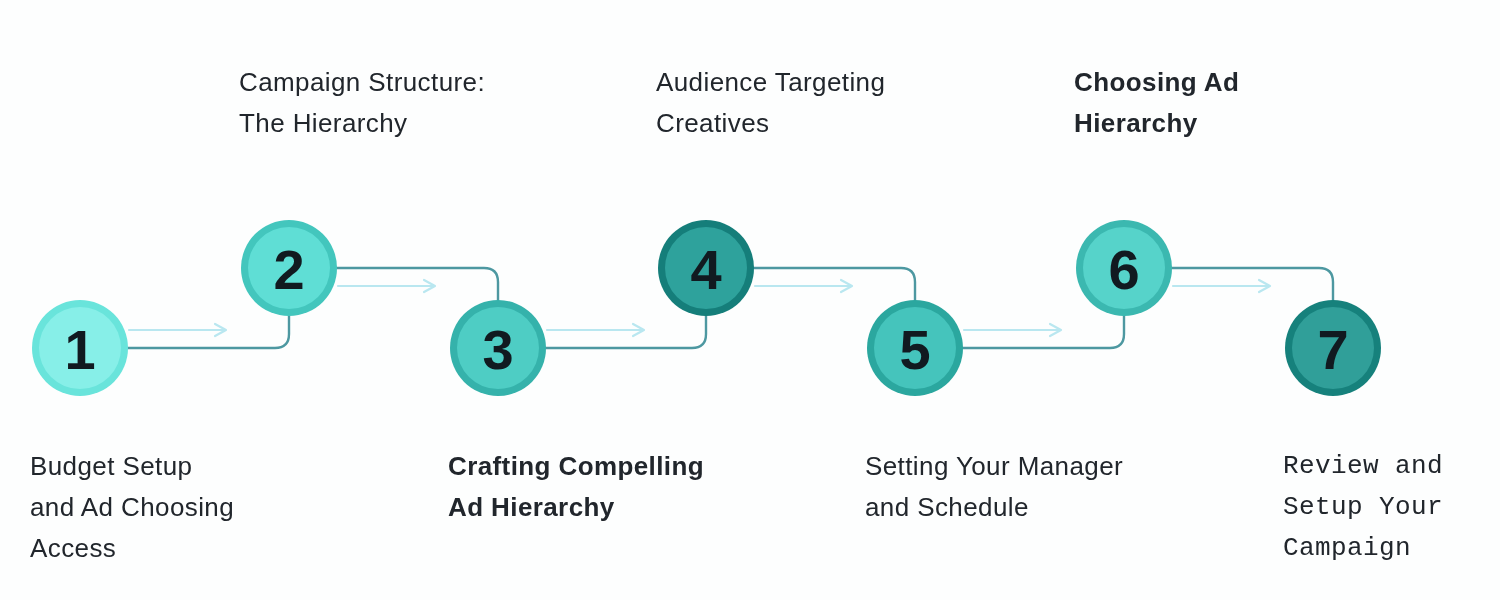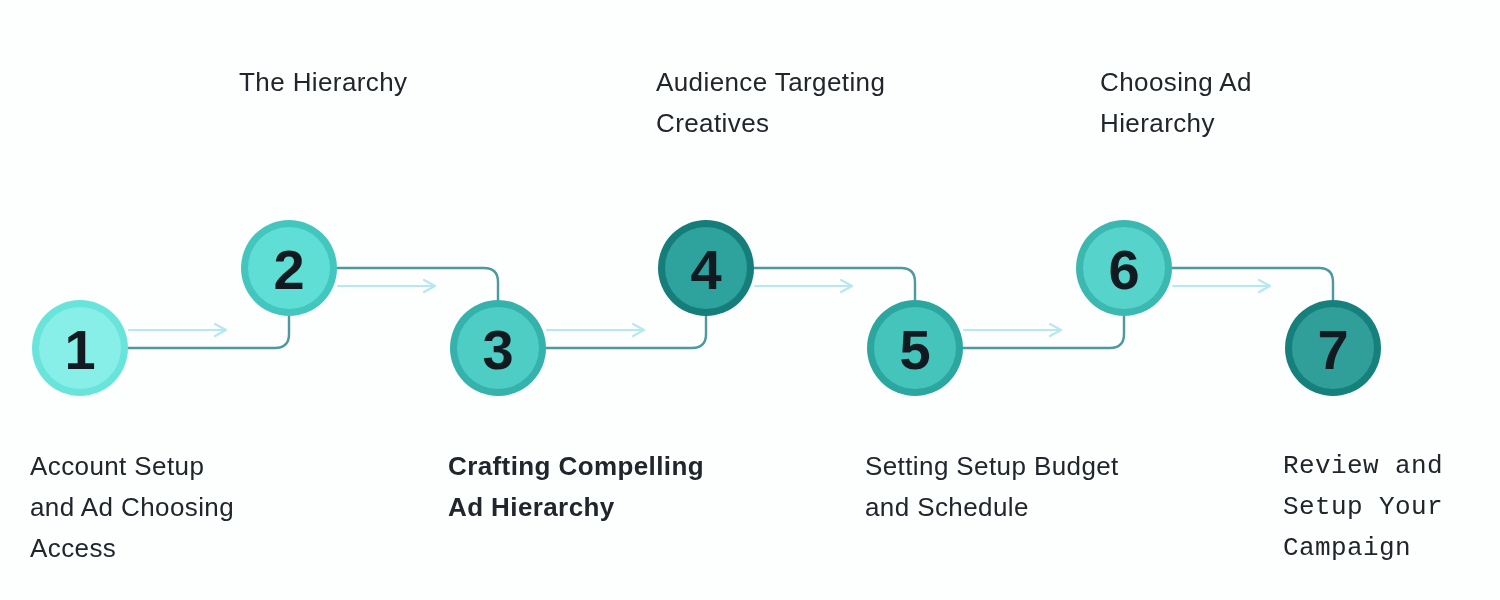--- a/index.html
+++ b/index.html
@@ -77,40 +77,41 @@
       <text x="915" y="349" text-anchor="middle" dominant-baseline="central" font-size="56" fill="#111a20" class="num-text">5</text>
       <circle cx="1124" cy="268" r="48" fill="#3bb8b0"></circle>
       <circle cx="1124" cy="268" r="41" fill="#56d3ca"></circle>
       <text x="1124" y="269" text-anchor="middle" dominant-baseline="central" font-size="56" fill="#111a20" class="num-text">6</text>
       <circle cx="1333" cy="348" r="48" fill="#16817c"></circle>
       <circle cx="1333" cy="348" r="41" fill="#309f99"></circle>
       <text x="1333" y="349" text-anchor="middle" dominant-baseline="central" font-size="56" fill="#111a20" class="num-text">7</text>
     </svg>
   <div id="labels-layer">
       <div class="step-label label-bottom" style="left: 30px;">
-        <div>Account Setup</div>
+        <div>Budget Setup</div>
         <div>and Ad Choosing</div>
         <div>Access</div>
       </div>
       <div class="step-label label-top" style="left: 239px;">
+        <div>Campaign Structure:</div>
         <div>The Hierarchy</div>
       </div>
       <div class="step-label label-bottom" style="left: 448px; font-weight: bold;">
         <div>Crafting Compelling</div>
         <div>Ad Hierarchy</div>
       </div>
       <div class="step-label label-top" style="left: 656px;">
         <div>Audience Targeting</div>
         <div>Creatives</div>
       </div>
       <div class="step-label label-bottom" style="left: 865px;">
-        <div>Setting Setup Budget</div>
+        <div>Setting Your Manager</div>
         <div>and Schedule</div>
       </div>
-      <div class="step-label label-top" style="left: 1100px;">
+      <div class="step-label label-top" style="left: 1074px; font-weight: bold;">
         <div>Choosing Ad</div>
         <div>Hierarchy</div>
       </div>
       <div class="step-label label-bottom" style="left: 1283px; font-family: Liberation Mono, monospace;">
         <div>Review and</div>
         <div>Setup Your</div>
         <div>Campaign</div>
       </div>
     </div>
 </div>

